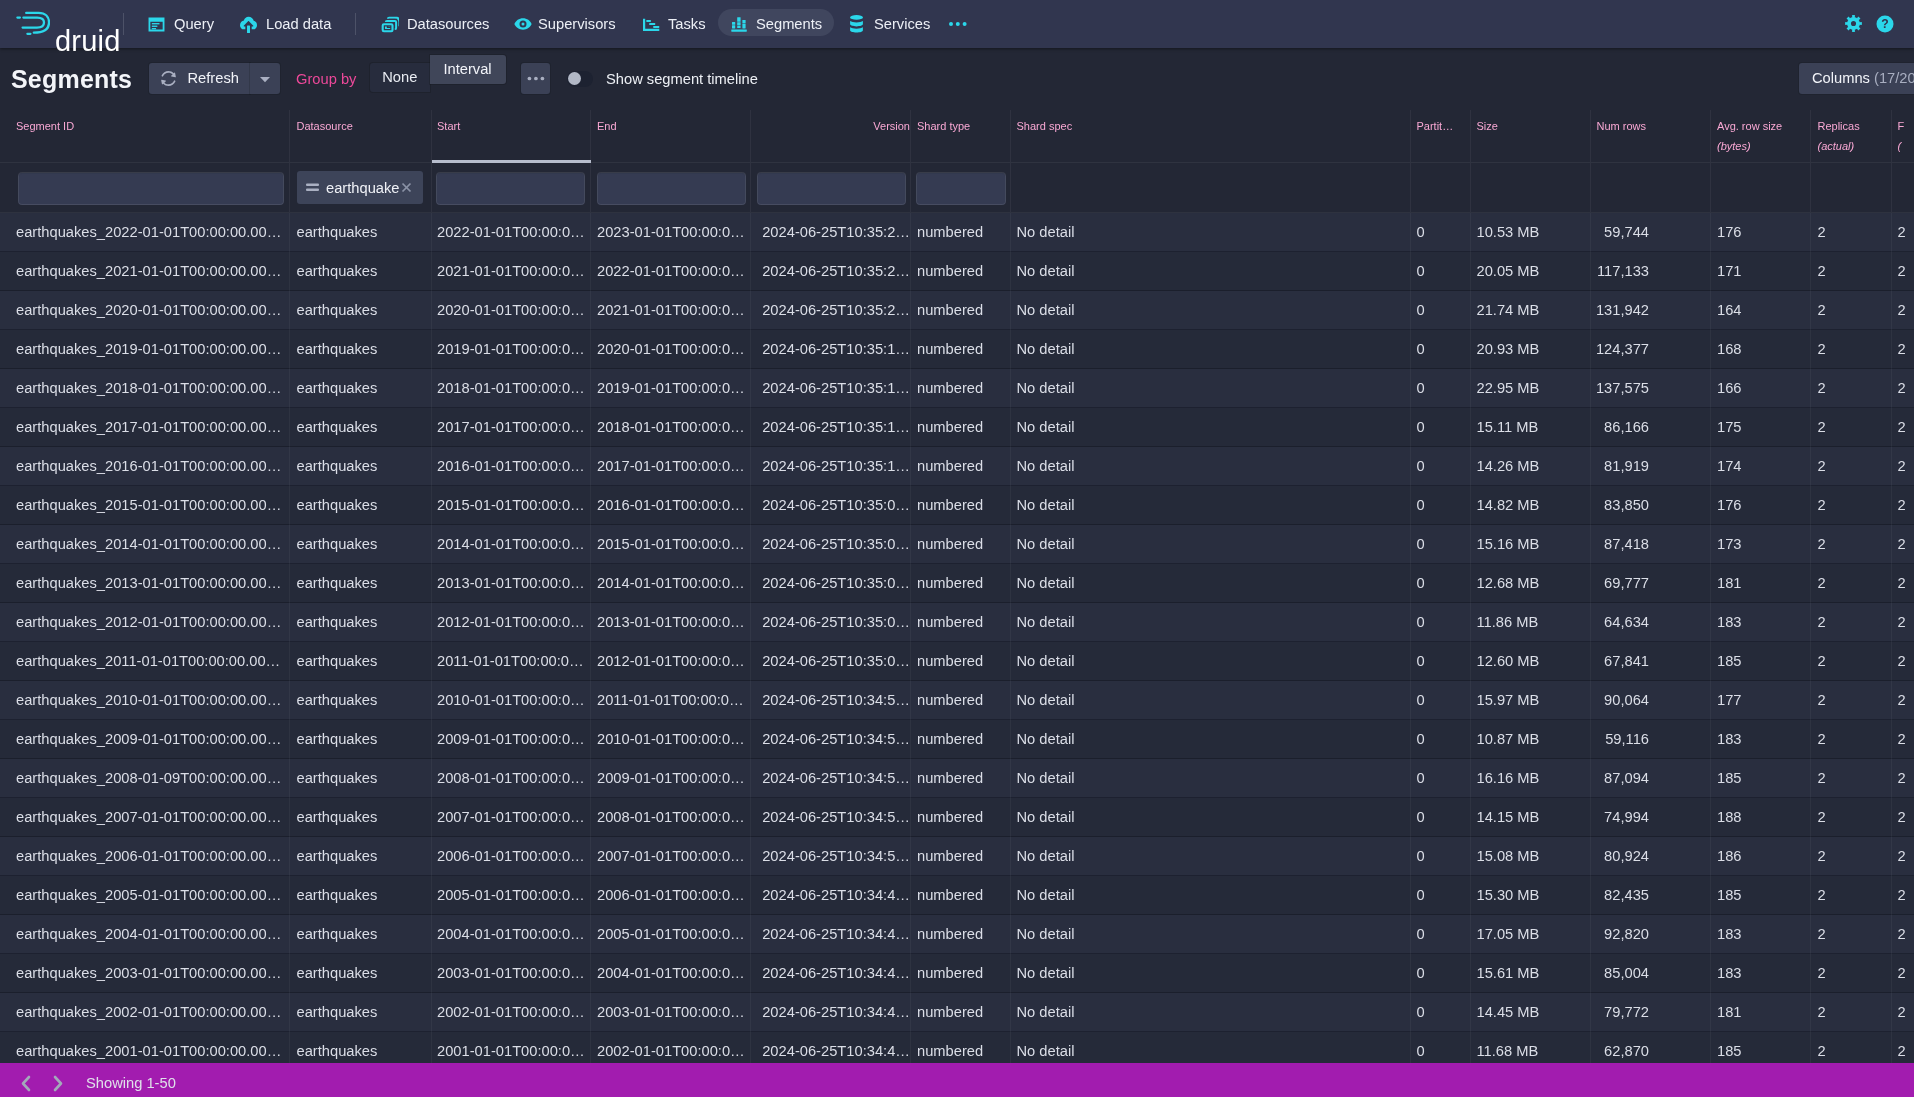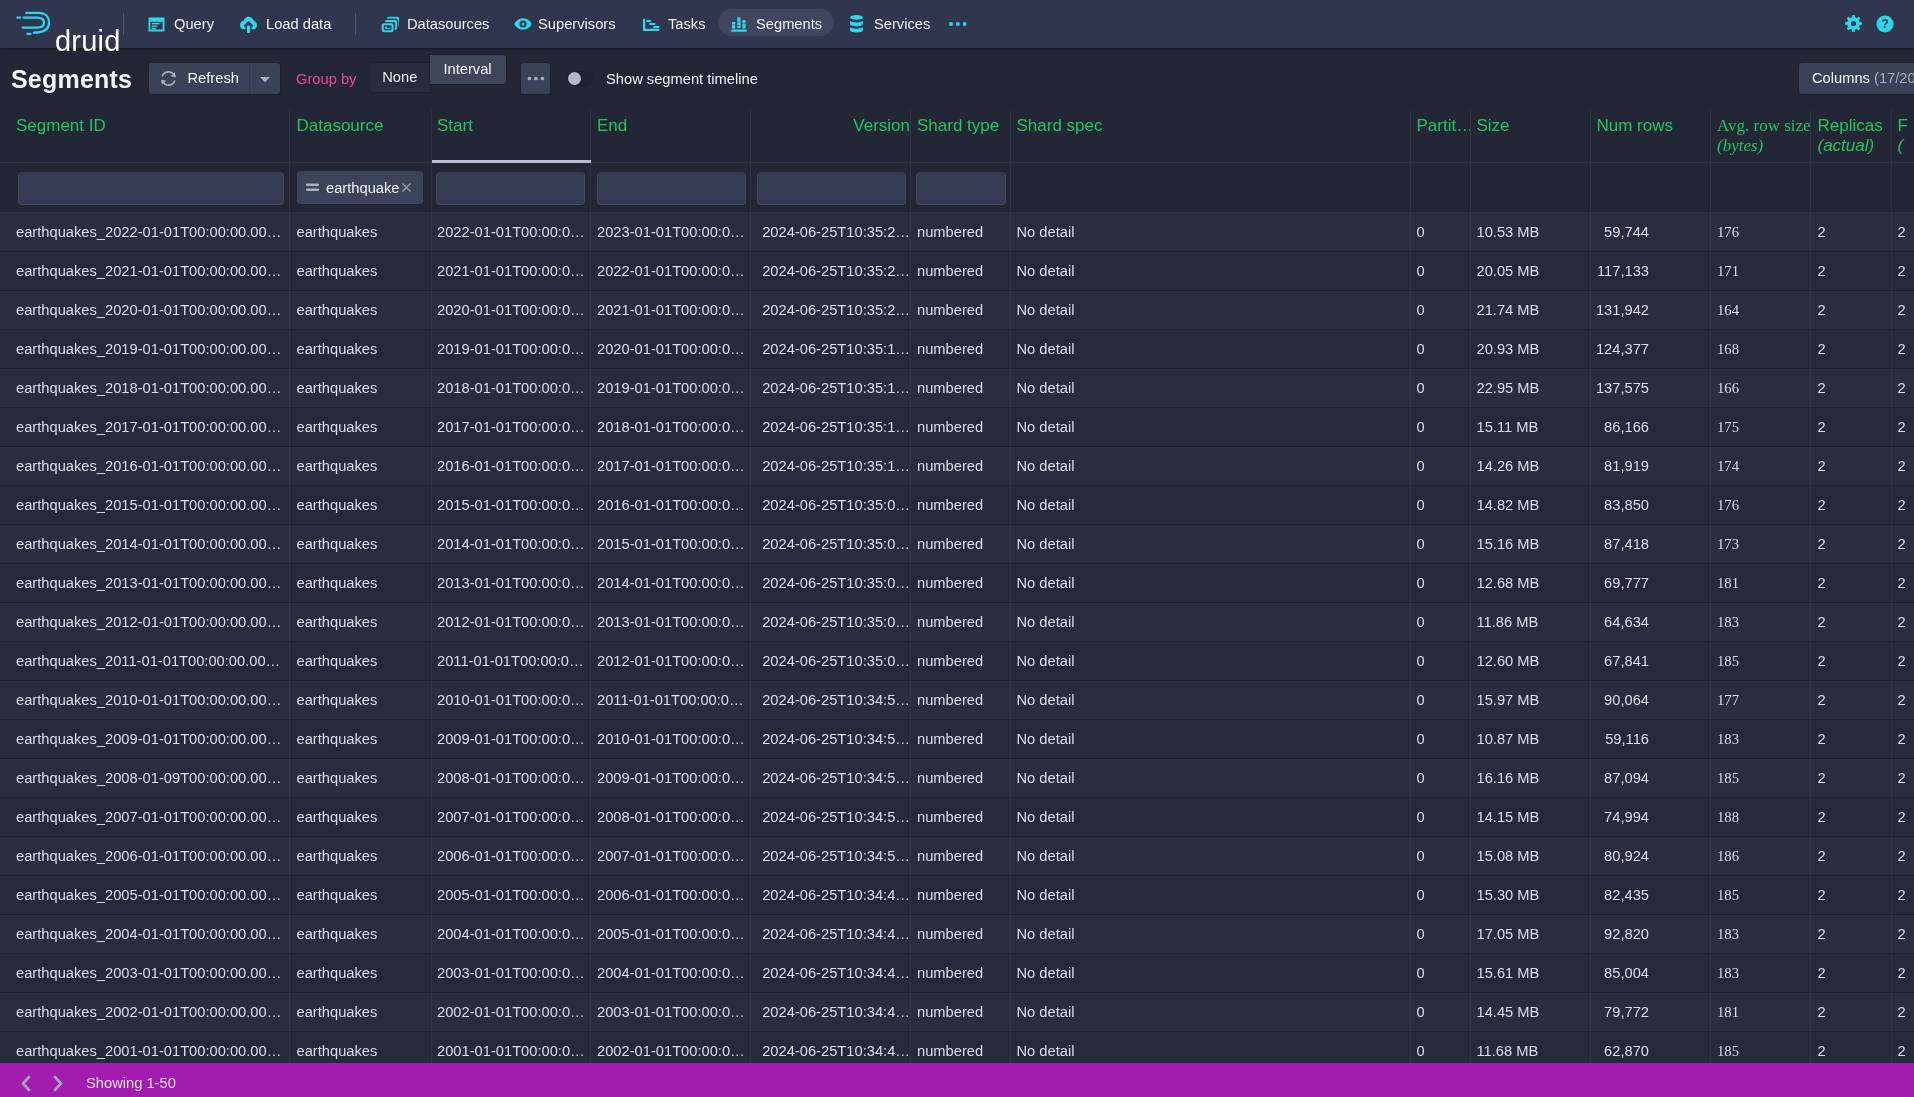--- a/index.html
+++ b/index.html
@@ -47,26 +47,26 @@
 .c0 { width:290px;   padding-left:16px;  }
 .c1 { width:142px;   padding-left:6.5px; }
 .c2 { width:158.5px; padding-left:5px;   }
 .c3 { width:160px;   padding-left:6.5px; }
 .c4 { width:160.5px; padding-left:6px;text-align:right;   }
 .c5 { width:99.5px;  padding-left:6px;   }
 .c6 { width:400px;   padding-left:6px;   }
 .c7 { width:60px;    padding-left:6px;   }
 .c8 { width:120px;   padding-left:6px;   }
 .c9 { width:120.5px; padding-right:61px; text-align:right; }
-.c10 { width:100px;  padding-left:6px;font-family:Liberation Serif, serif;   }
+.c10 { width:100px;  padding-left:6px;   }
 .c11 { width:80.5px; padding-left:6.5px; }
 .c12 { width:68.5px; padding-left:6px; border-right:none; }
 
 #thead { height:52.5px; border-bottom:1px solid rgba(255,255,255,0.06); }
-#thead .th { padding-top:5.5px; color:#22c55e; font-size:17px; line-height:20px; }
+#thead .th { padding-top:5.5px; color:#f9a8d4; font-size:11px; line-height:20px; }
 #thead .th .it { font-style:italic; }
 #sortline { position:absolute; left:432px; top:49.5px; width:158.5px; height:3px; background:#b7bdcd; z-index:5; }
 
 #filterrow { position:relative; height:50px; border-bottom:1px solid rgba(255,255,255,0.05); }
 #filterrow .th { height:100%; position:relative; }
 .finput { position:absolute; top:9px; height:33px; background:#353b52; border-radius:4px;
   box-shadow:inset 0 0 0 1px rgba(255,255,255,0.09), inset 0 1px 1px rgba(17,20,24,0.5); }
 #fi0 { left:18px;    width:266px; }
 #fi2 { left:3.5px; width:149.5px; }
 #fi3 { left:6.5px; width:148.5px; }

